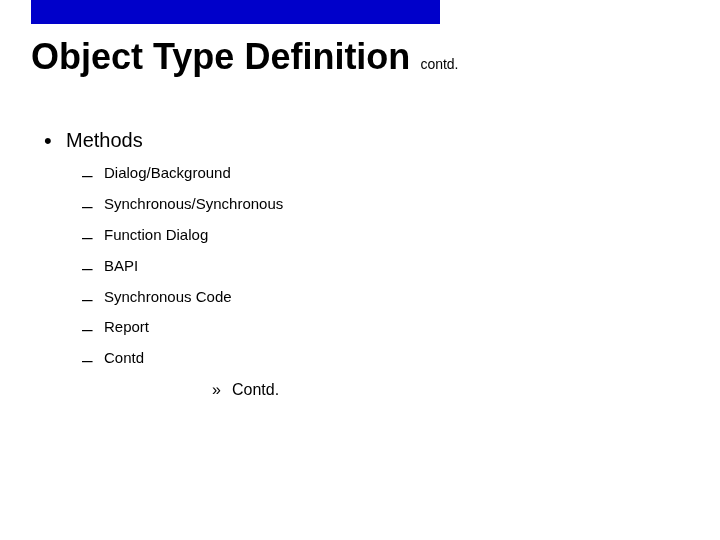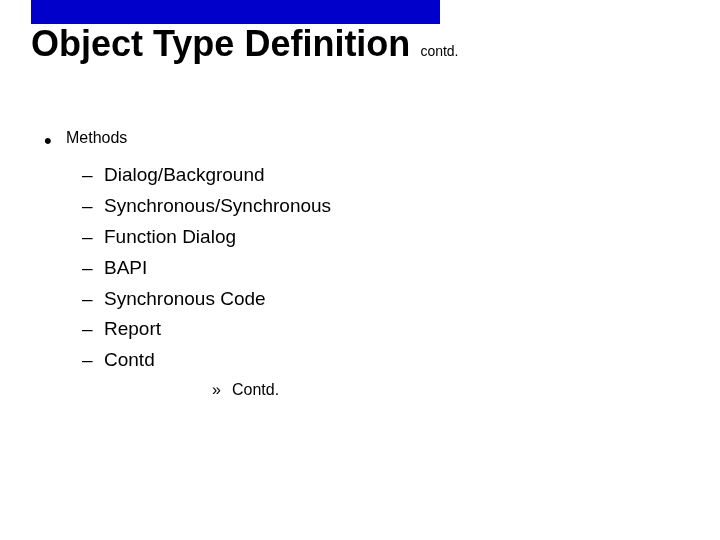--- a/index.html
+++ b/index.html
@@ -14,21 +14,21 @@
     .top-bar {
       position: absolute;
       top: 0;
       left: 31px;
       width: 409px;
       height: 24px;
       background: #0000ca;
     }
     .slide-title {
       position: absolute;
-      top: 24px;
+      top: 37px;
       left: 31px;
       font-size: 36px;
       font-weight: bold;
       color: #000000;
       line-height: 1.1;
     }
     .title-suffix {
       font-size: 14px;
       font-weight: normal;
       vertical-align: baseline;
@@ -44,38 +44,38 @@
       align-items: flex-start;
       margin-bottom: 10px;
     }
     .level1 .bullet {
       width: 22px;
       font-size: 22px;
       line-height: 1.2;
       color: #000;
     }
     .level1 .text {
-      font-size: 16px;
+      font-size: 20px;
       color: #000;
       line-height: 1.2;
     }
     .level2 {
       display: flex;
       align-items: flex-start;
       margin-left: 38px;
       margin-bottom: 8px;
     }
     .level2 .dash {
       width: 22px;
       font-size: 19px;
       color: #000;
       line-height: 1.2;
     }
     .level2 .text {
-      font-size: 19px;
+      font-size: 15px;
       color: #000;
       line-height: 1.2;
     }
     .level3 {
       display: flex;
       align-items: flex-start;
       margin-left: 168px;
       margin-top: 4px;
     }
     .level3 .arrow {

